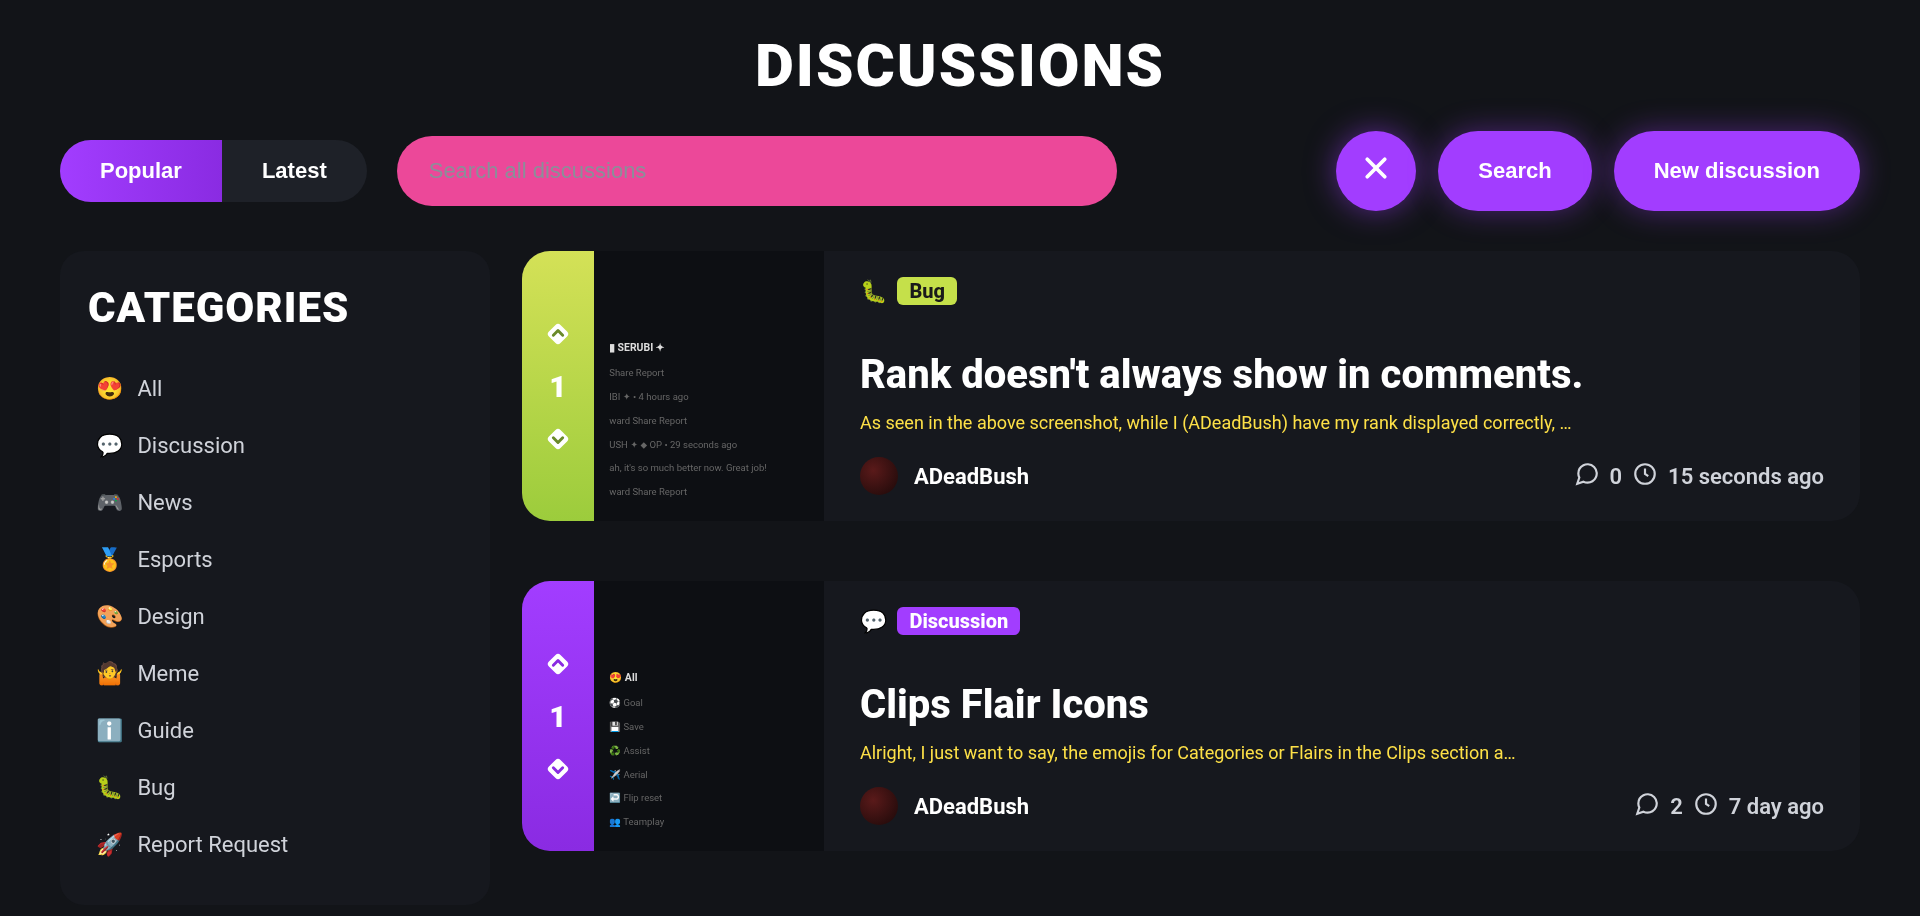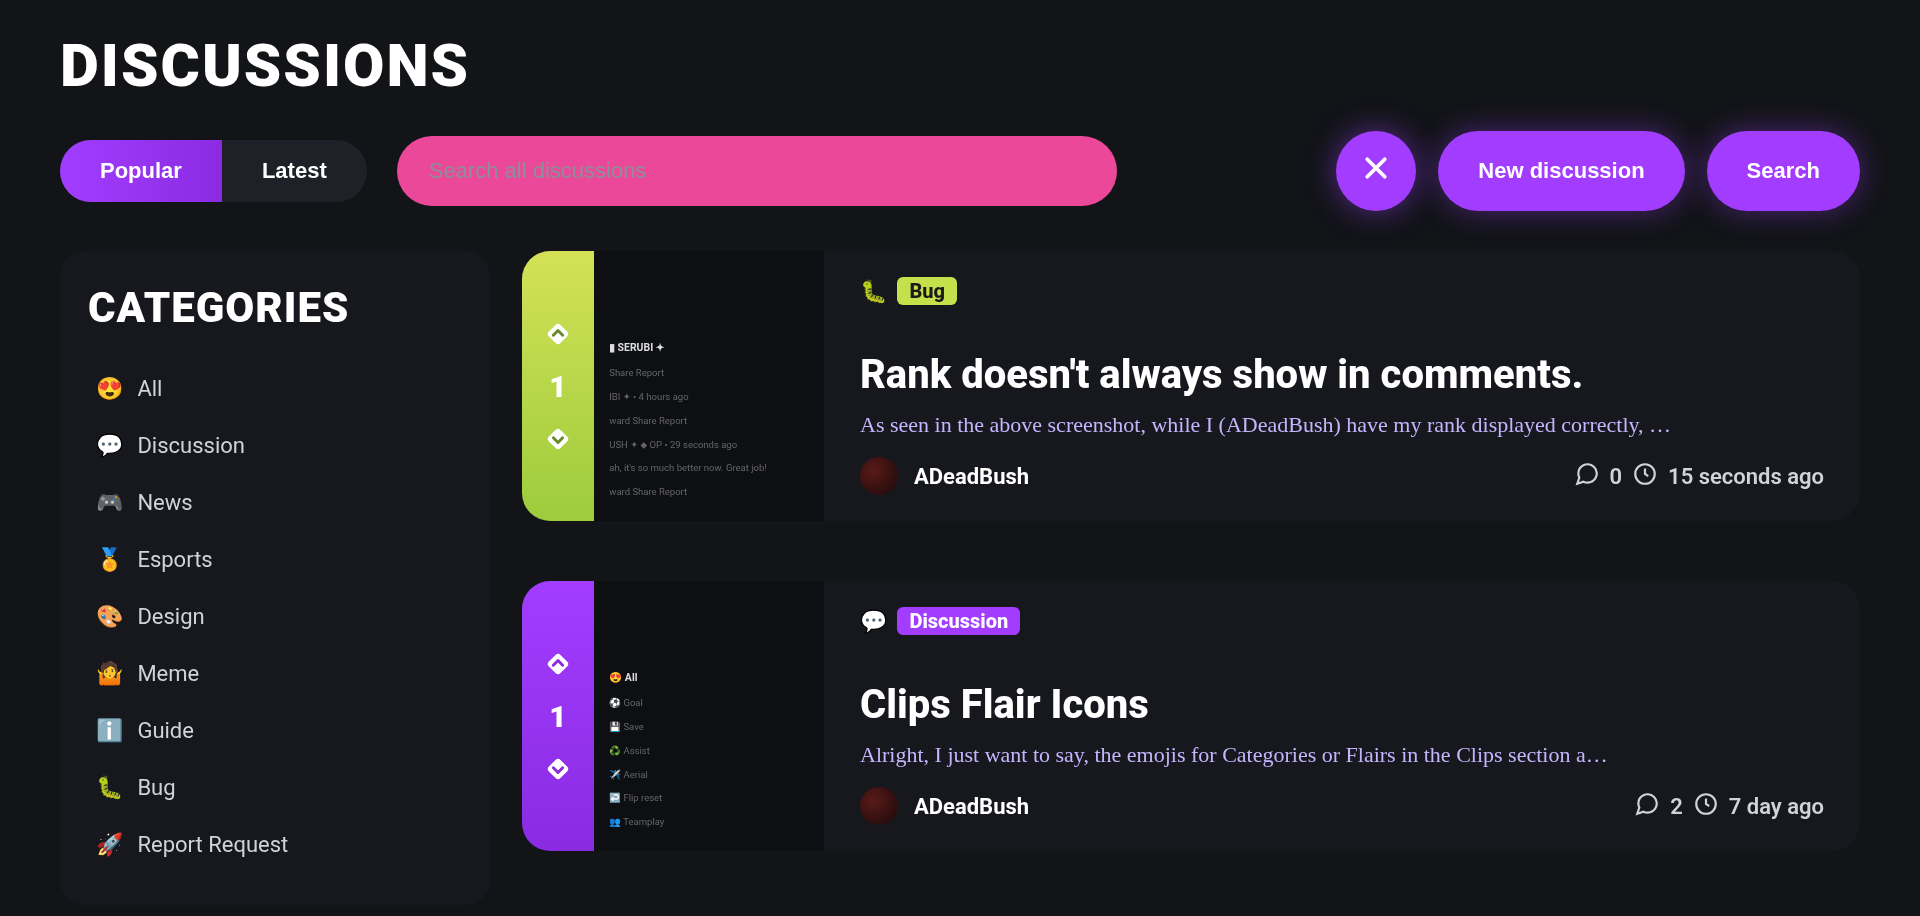--- a/index.html
+++ b/index.html
@@ -12,20 +12,21 @@
   overflow: hidden;
 }
 .container {
   padding: 30px 60px;
 }
 .page-title {
   font-size: 60px;
   font-weight: 900;
   letter-spacing: 2px;
   margin-bottom: 30px;
+  text-align: center;
 }
 .top-bar {
   display: flex;
   align-items: center;
   gap: 30px;
   margin-bottom: 40px;
 }
 .tabs {
   display: flex;
   background: #1e2128;
@@ -182,27 +183,26 @@
 }
 .tag-bug { background: #c5e04a; color: #1a1a1a; }
 .tag-discussion { background: #a23dff; color: #fff; }
 .post-title {
   font-size: 40px;
   font-weight: 800;
   margin-bottom: 14px;
   margin-top: 38px;
 }
 .post-excerpt {
-  font-size: 22px;
-  color: #c4b5fd;
+  font-size: 18px;
+  color: #fde047;
   margin-bottom: auto;
   overflow: hidden;
   white-space: nowrap;
   text-overflow: ellipsis;
-  font-family: Liberation Serif, serif;
 }
 .post-meta {
   display: flex;
   align-items: center;
   gap: 16px;
 }
 .avatar {
   width: 38px;
   height: 38px;
   border-radius: 50%;
@@ -242,22 +242,22 @@
     </div>
     <div class="actions">
       <button class="circle-btn">
         <span>
           <svg viewBox="0 0 24 24" width="30" height="30" fill="none" stroke="#fff" stroke-width="3" stroke-linecap="round">
               <line x1="5" y1="5" x2="19" y2="19"></line>
               <line x1="19" y1="5" x2="5" y2="19"></line>
             </svg>
         </span>
       </button>
+      <button class="pill-btn">Search</button>
       <button class="pill-btn">New discussion</button>
-      <button class="pill-btn">Search</button>
     </div>
   </div>
 
   <div class="layout">
     <aside class="sidebar">
       <h2 class="sidebar-title">CATEGORIES</h2>
       <div id="cat-list">
           <div class="cat-item">
             <span class="cat-emoji">😍</span>
             <span>All</span>

